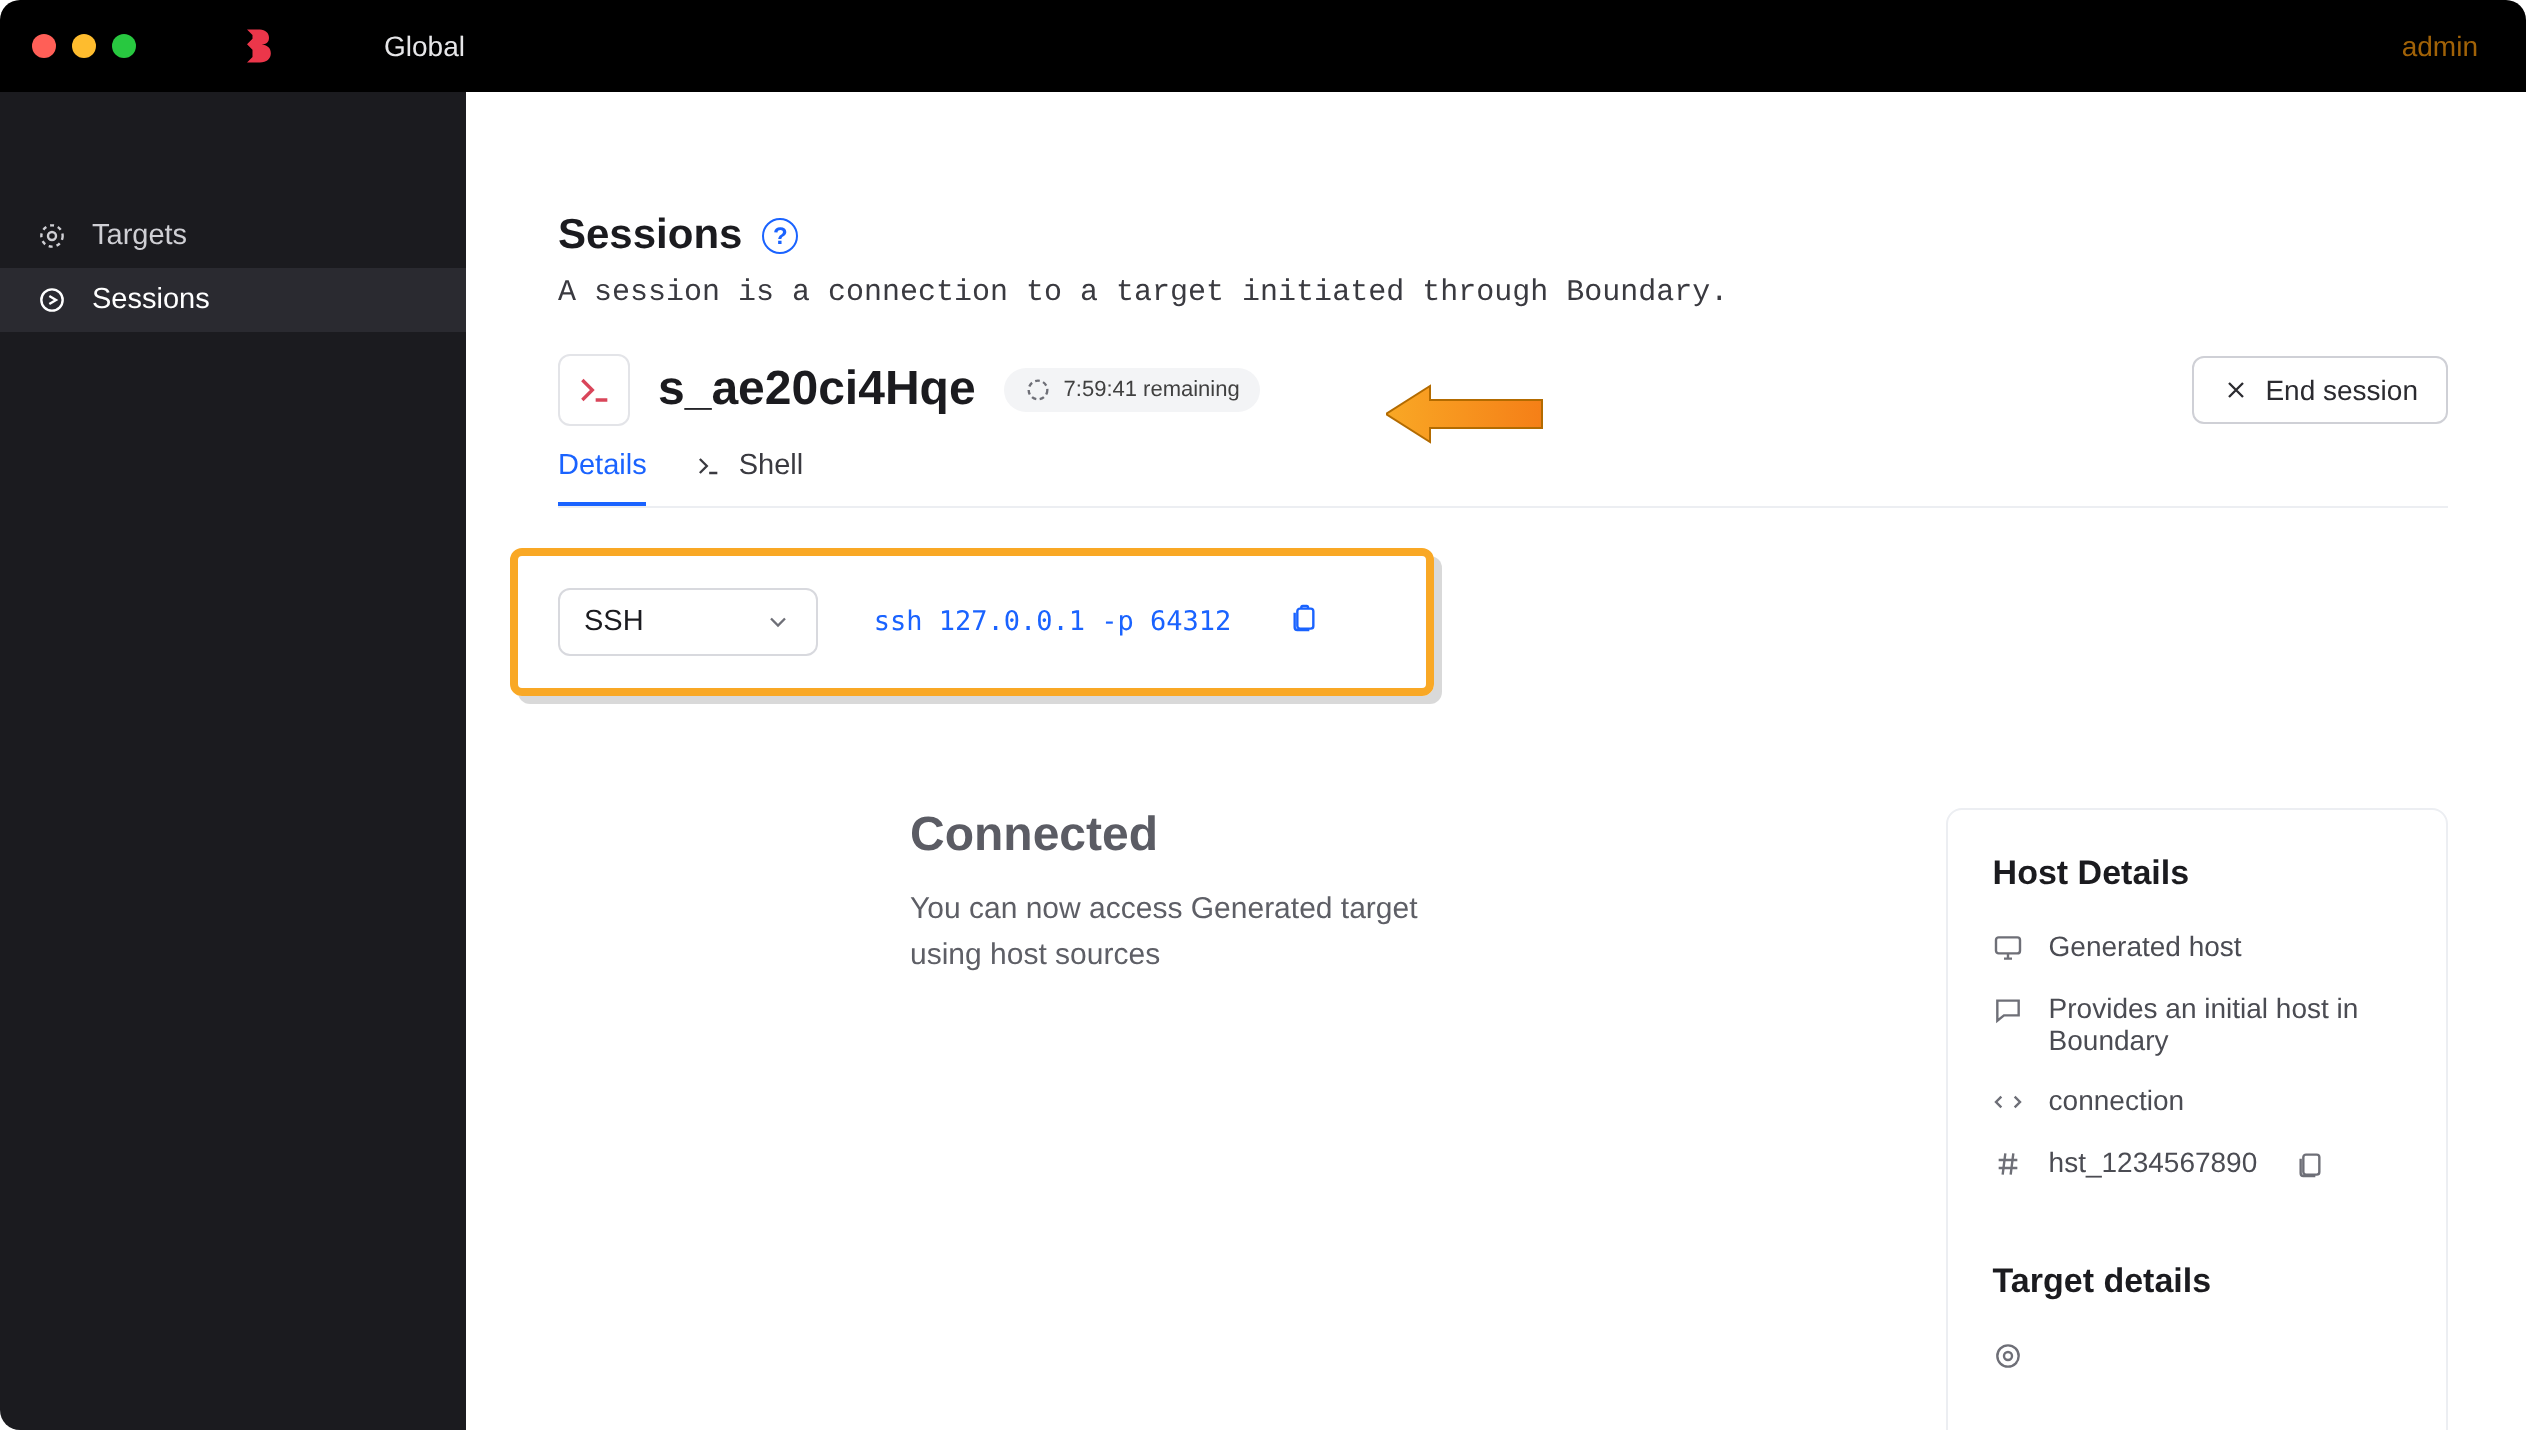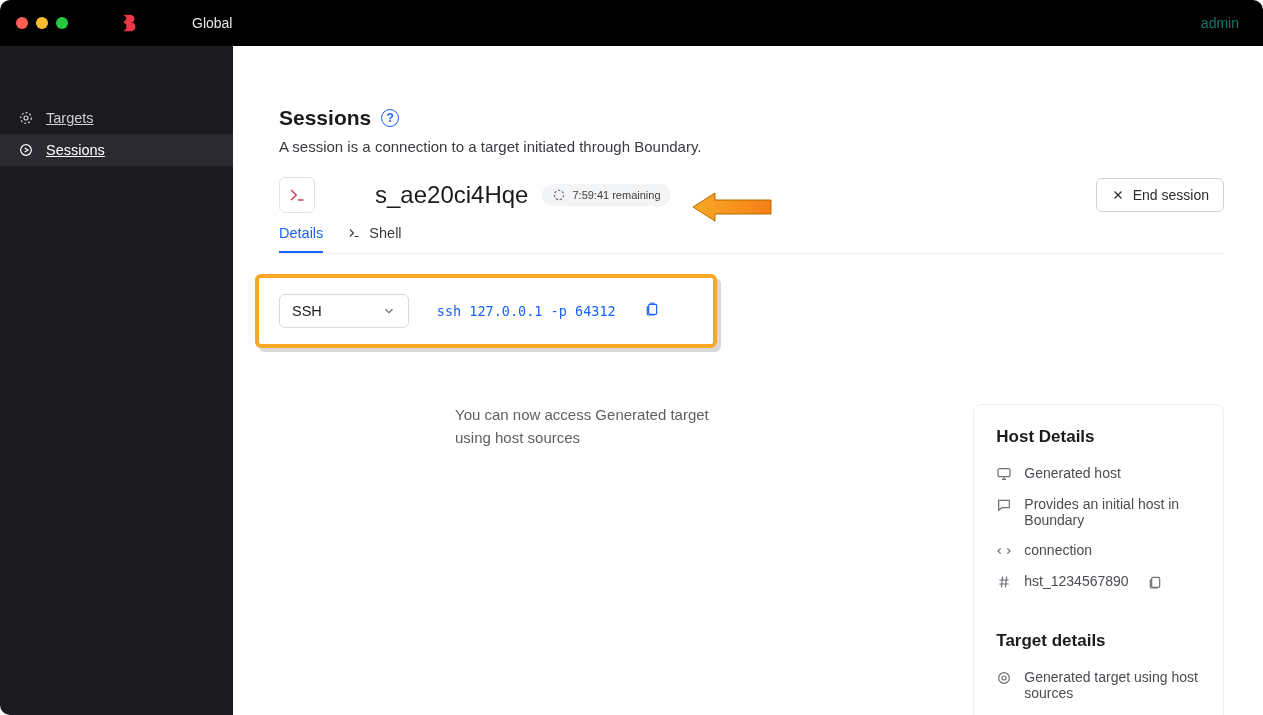--- a/index.html
+++ b/index.html
@@ -16,57 +16,57 @@
   .tred { background: #ff5f57; }
   .tyel { background: #febc2e; }
   .tgrn { background: #28c840; }
   .logo { margin-left: 36px; display:flex; align-items:center;}
   .logo svg { width: 22px; height: 22px; }
   .scope-switch {
     margin-left: 30px; display: flex; align-items: center; gap: 8px; color: #e6e6e8;
     font-size: 14px; cursor: pointer;
   }
   .flex-spacer { flex: 1; }
-  .user-menu { display: flex; align-items: center; gap: 8px; color: #0f766e; font-size: 14px; cursor: pointer; justify-content: center; }
+  .user-menu { display: flex; align-items: center; gap: 8px; color: #a16207; font-size: 14px; cursor: pointer; justify-content: center; }
 
   
   .layout { display: flex; height: calc(715px - 46px); }
   .sidebar {
     width: 233px; background: #1b1b1f; color: #cfcfd4;
     display: flex; flex-direction: column; padding-top: 56px;
   }
   .side-item {
     display: flex; align-items: center; gap: 12px;
-    padding: 8px 18px; font-size: 14.5px; cursor: pointer; text-decoration: underline;
+    padding: 8px 18px; font-size: 14.5px; cursor: pointer;
   }
   .side-item.active { background: #2a2a30; color: #fff; }
   .side-item svg { width: 16px; height: 16px; }
 
   .main { flex: 1; background: #fff; overflow: auto; padding: 60px 0 0 0; position: relative;}
 
   .content { max-width: 945px; margin: 0 0 0 46px; }
 
   .page-title-row { display: flex; align-items: center; gap: 10px; margin-bottom: 8px; }
   .page-title { font-size: 21px; font-weight: 700; }
   .help-circle {
     width: 18px; height: 18px; border: 1.5px solid #1a63ff; border-radius: 50%;
     color: #1a63ff; display: flex; align-items: center; justify-content: center;
     font-size: 12px; font-weight: 600; cursor: pointer;
   }
-  .page-sub { color: #3a3a40; font-size: 15px; margin-bottom: 22px; }
+  .page-sub { color: #3a3a40; font-size: 15px; margin-bottom: 22px; font-family: Liberation Mono, monospace; }
 
   .session-head {
     display: flex; align-items: center; gap: 14px; margin-bottom: 12px;
   }
   .session-icon {
     width: 36px; height: 36px; border: 1px solid #e3e4e8; border-radius: 6px;
     display: flex; align-items: center; justify-content: center;
   }
   .session-icon svg { width: 20px; height: 20px; }
-  .session-id { font-size: 24px; font-weight: 400; margin-left: 46px; }
+  .session-id { font-size: 24px; font-weight: 700; }
   .remaining {
     display: flex; align-items: center; gap: 6px; background: #f3f4f6;
     border-radius: 14px; padding: 4px 10px; font-size: 11px; color: #404040;
   }
   .remaining svg { width: 14px; height: 14px; }
   .session-head .flex-spacer {}
   .end-btn {
     display: flex; align-items: center; gap: 8px; border: 1px solid #cfd0d6;
     background: #fff; border-radius: 6px; padding: 8px 14px; font-size: 14px;
     color: #2b2b30; cursor: pointer; justify-content: flex-end;
@@ -242,20 +242,21 @@
           <svg viewBox="0 0 24 24" fill="none" stroke="currentColor" stroke-width="1.8">
               <rect x="7" y="5" width="12" height="15" rx="2"></rect>
               <path d="M10 5V4a1 1 0 0 1 1-1h3a1 1 0 0 1 1 1v1"></path>
               <path d="M5 8v11a2 2 0 0 0 2 2h9"></path>
             </svg>
         </span>
       </div>
 
       <div class="body-row">
         <div class="connected-block">
+          <div class="connected-title">Connected</div>
           <div class="connected-text">You can now access Generated target using host sources</div>
         </div>
 
         <div class="right-panel">
           <h3>Host Details</h3>
           <div class="info-row">
             <svg viewBox="0 0 24 24" fill="none" stroke="currentColor" stroke-width="1.8">
                 <rect x="3" y="4" width="18" height="12" rx="2"></rect>
                 <path d="M9 20h6M12 16v4"></path>
               </svg>
@@ -286,21 +287,20 @@
             </span>
           </div>
 
           <div class="section-gap"></div>
           <h3>Target details</h3>
           <div class="info-row">
             <svg viewBox="0 0 24 24" fill="none" stroke="currentColor" stroke-width="1.8">
                 <circle cx="12" cy="12" r="8"></circle>
                 <circle cx="12" cy="12" r="3"></circle>
               </svg>
-            <span>Generated target using host sources</span>
           </div>
 
         </div>
       </div>
 
     </div>
   </div>
 </div>
 
 </body></html>

